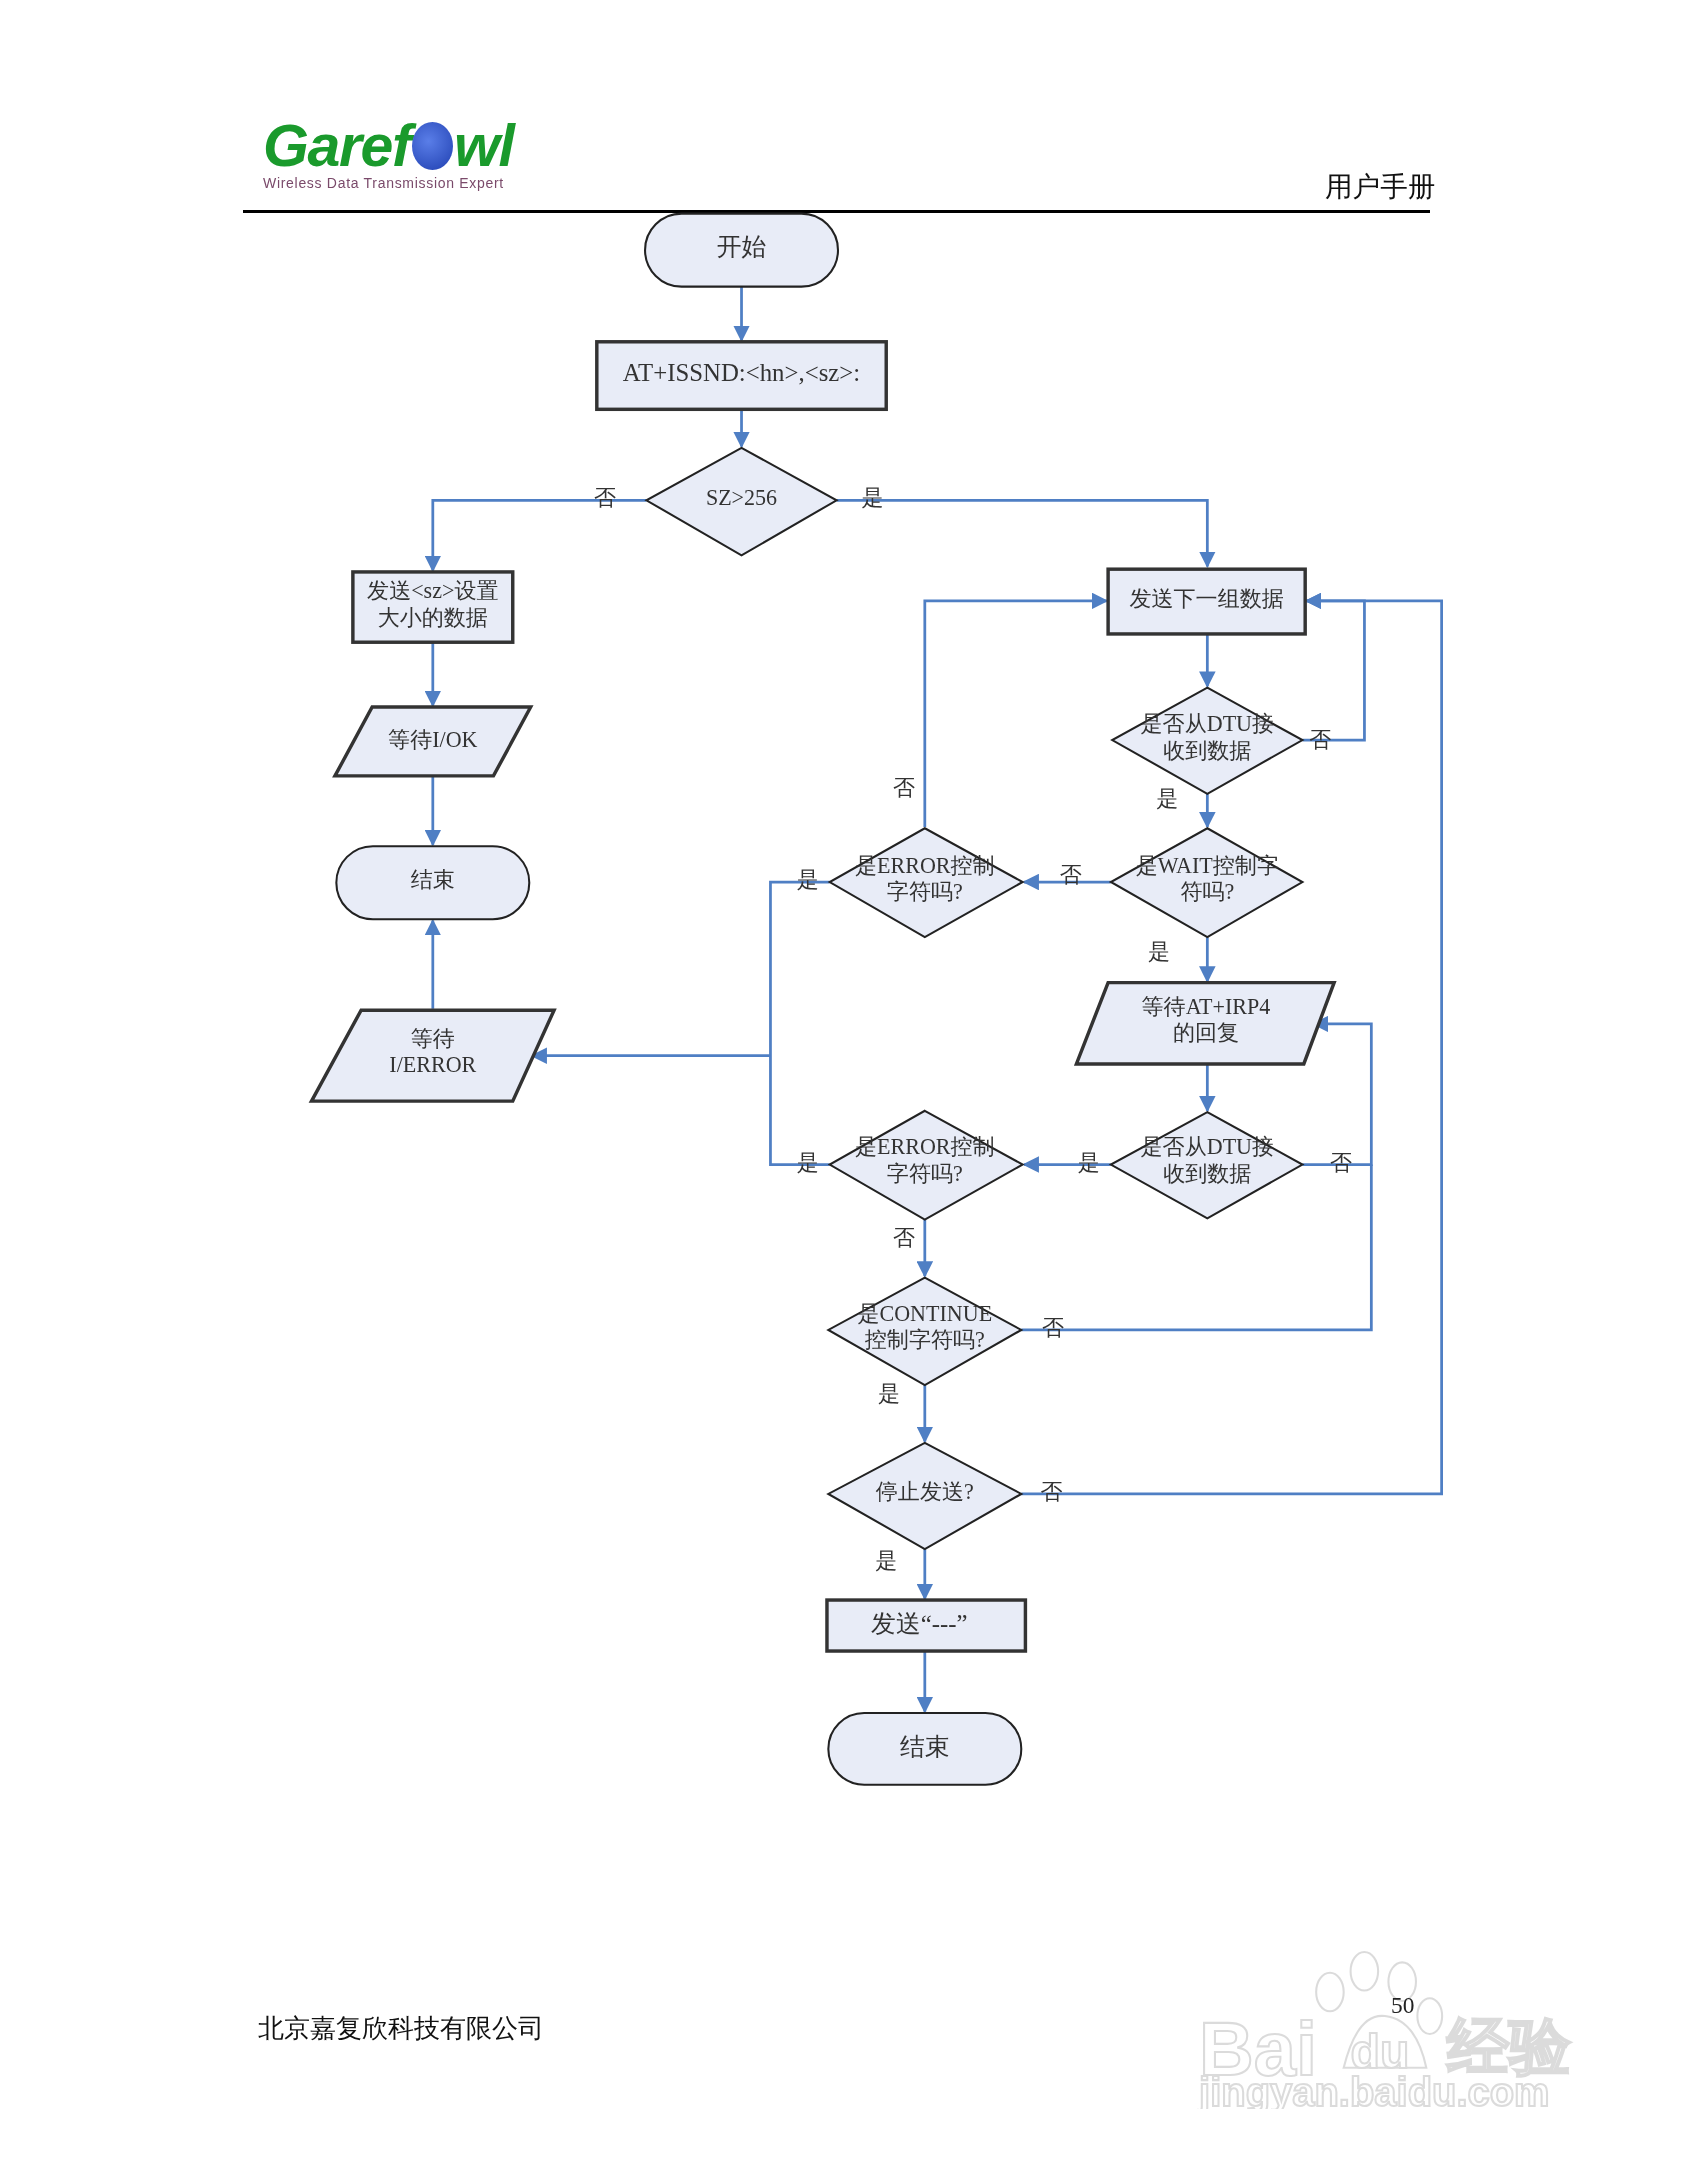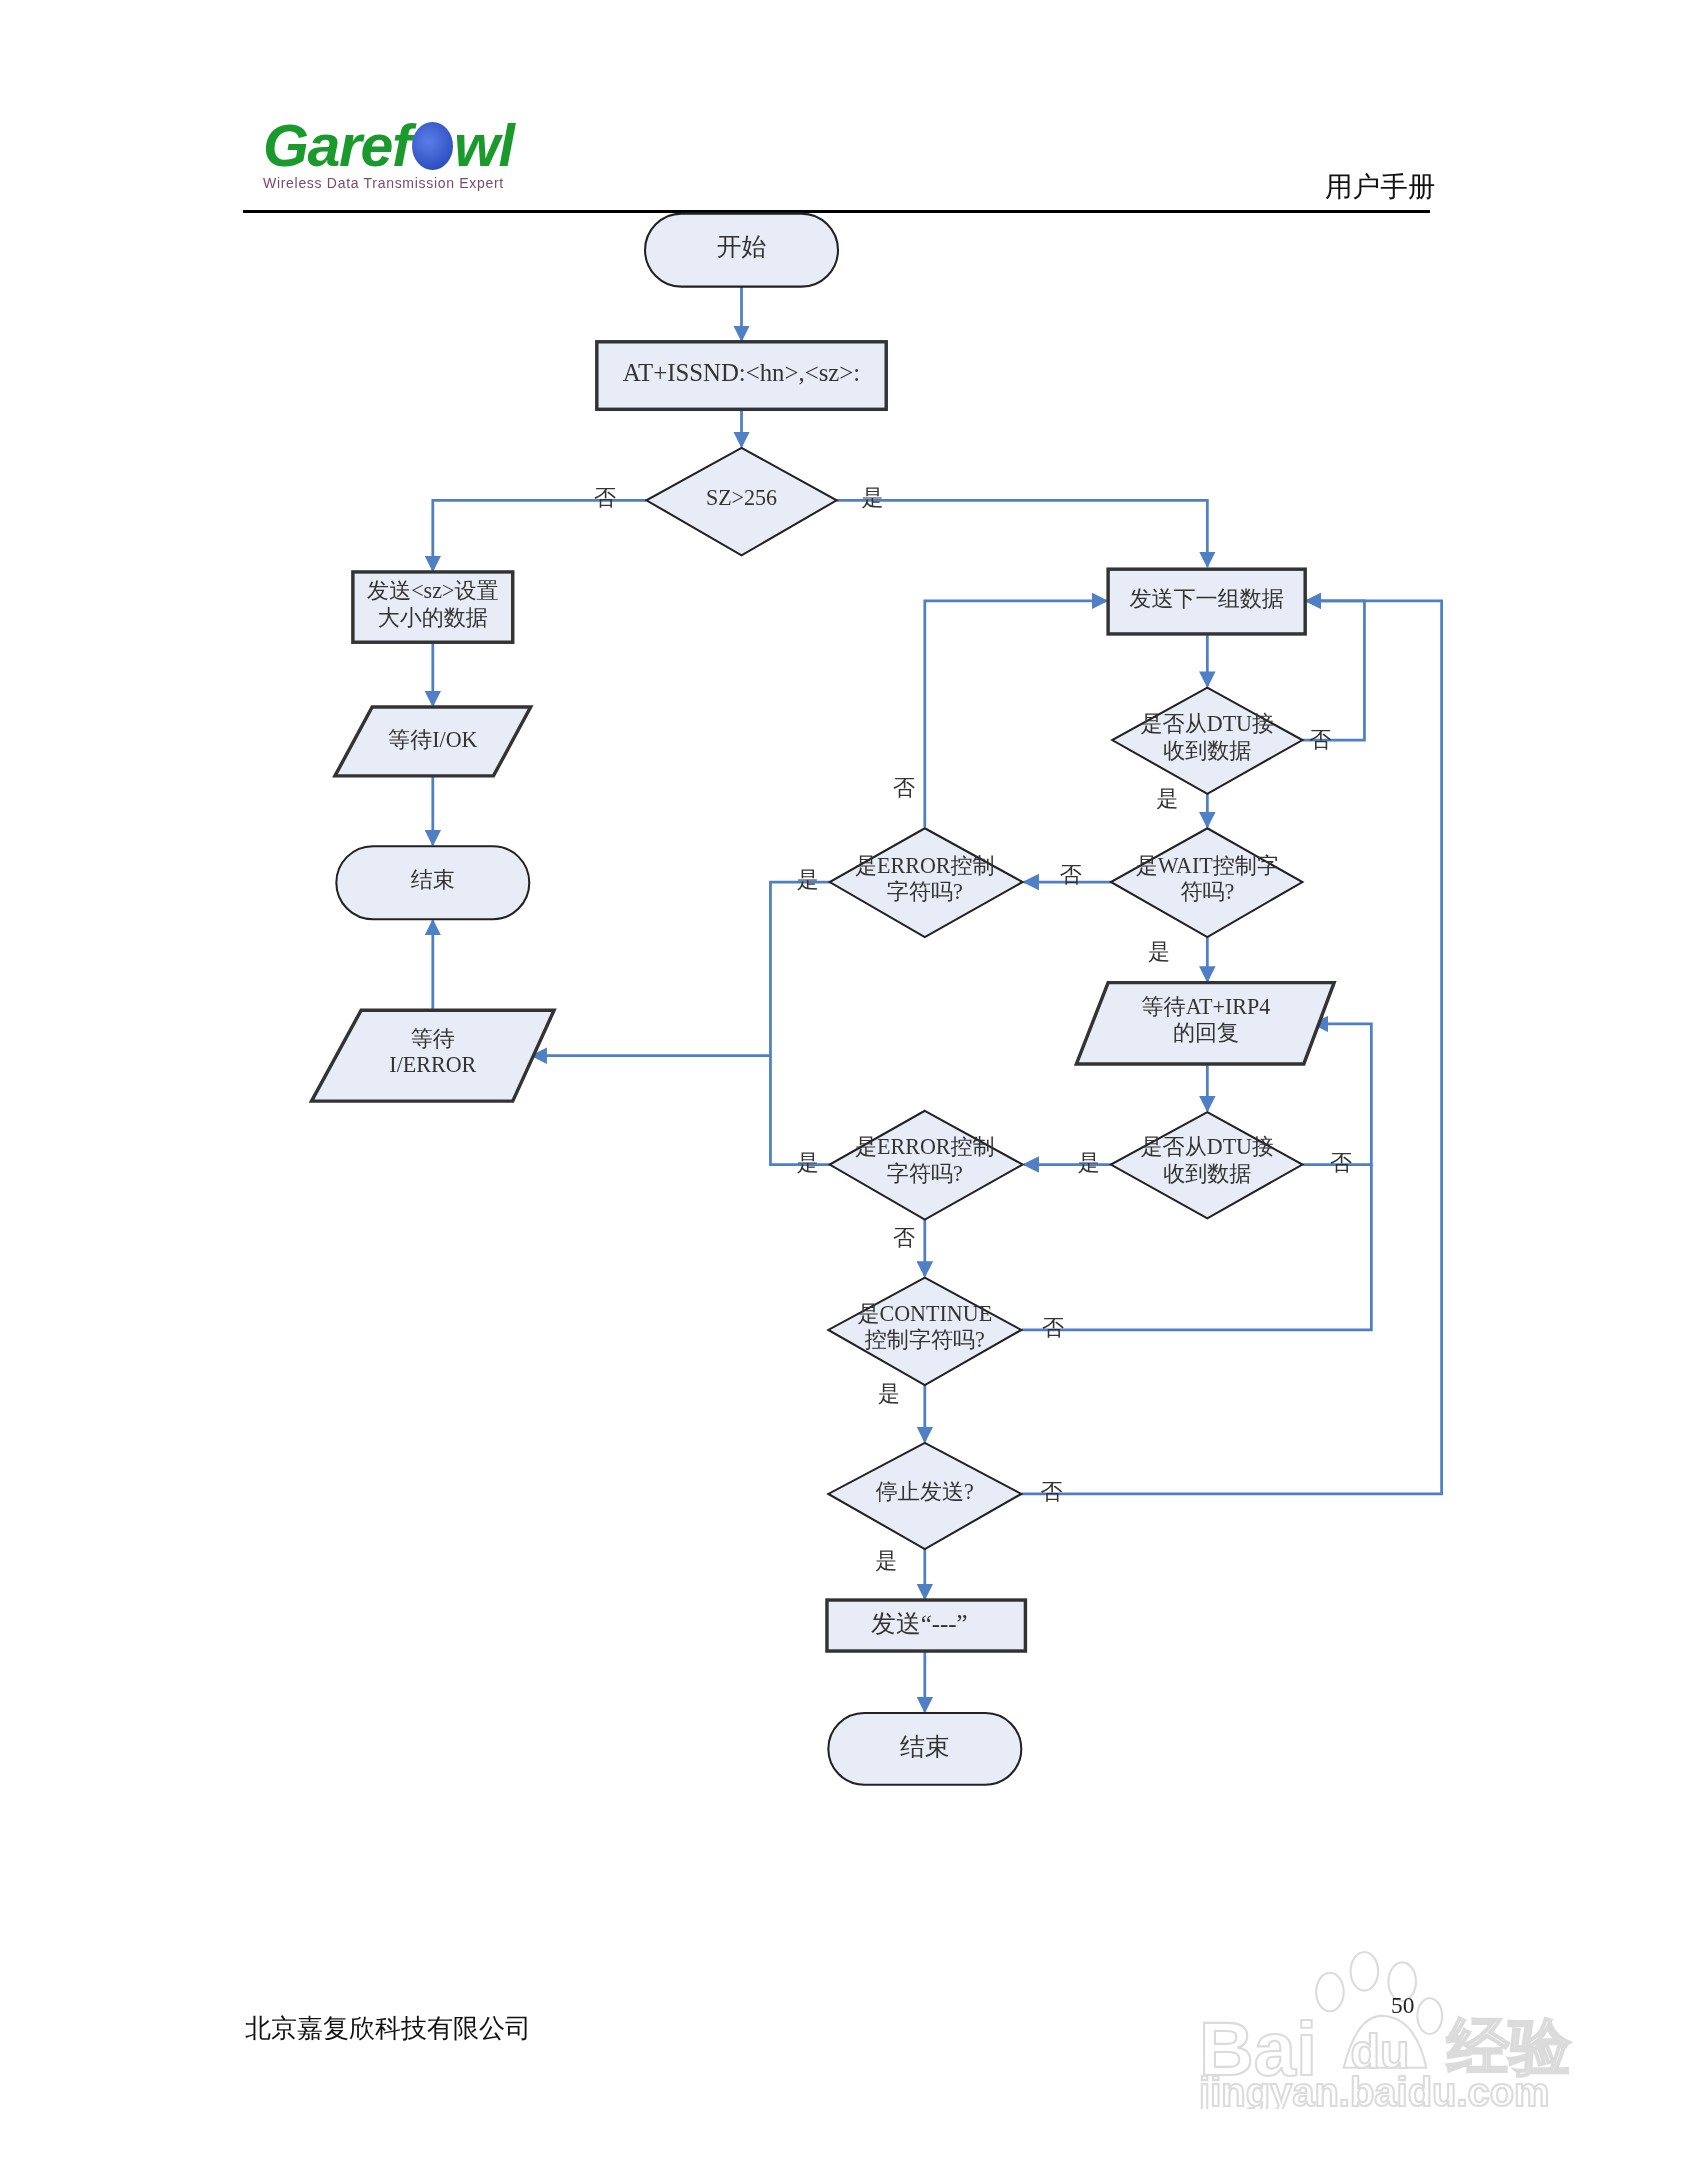--- a/index.html
+++ b/index.html
@@ -10,21 +10,21 @@
   .conn { fill:none; stroke:#4f7fc4; stroke-width:4; }
   .ntext { font-family:"Liberation Serif","DejaVu Serif",serif; font-size:32px; fill:#333; text-anchor:middle; dominant-baseline:middle; }
   .ntext-lg { font-size:36px; }
   .lbl { font-family:"Liberation Serif","DejaVu Serif",serif; font-size:32px; fill:#333; text-anchor:middle; dominant-baseline:middle; }
   .hdr-title { position:absolute; left:1289px; top:168px; font-size:27.6px; color:#111;margin-left:36px; }
   .hdr-rule { position:absolute; left:243px; top:210px; width:1187px; height:2.8px; background:#000; }
   .logo { position:absolute; left:247px; top:117px;margin-left:16px; }
   .logo-word { font-family:"Liberation Sans","DejaVu Sans",sans-serif; font-weight:bold; font-style:italic; font-size:59px; color:#1a9a2c; letter-spacing:-1.4px; line-height:1; }
   .logo-sub { font-family:Liberation Sans, sans-serif; font-size:14px; color:#7a4a6a; margin-top:-1.4px; letter-spacing:0.7px; }
   .globe { display:inline-block; width:41px; height:48px; border-radius:50%; background:radial-gradient(circle at 40% 40%, #5a7ee8, #1f3fb0); vertical-align:-4.1px; margin:0 1.4px; position:relative; }
-  .footer-company { position:absolute; left:245px; top:2011px; font-size:26px; color:#111; }
+  .footer-company { position:absolute; left:258px; top:2011px; font-size:26px; color:#111; }
   .page-num { position:absolute; left:1391px; top:1992px; font-size:23.4px; color:#222; }
   .watermark { position:absolute; left:1185px; top:1930px; width:400px; height:179px; opacity:0.35; }
   .wm-text { font-family:"Liberation Sans","DejaVu Sans",sans-serif; font-weight:bold; fill:#fff; stroke:#9a9a9a; stroke-width:3; }
 </style>
 </head>
 <body>
 
 <div class="logo">
   <div class="logo-word"><span>Garef</span><span class="globe"></span><span>wl</span></div>
   <div class="logo-sub">Wireless Data Transmission Expert</div>

